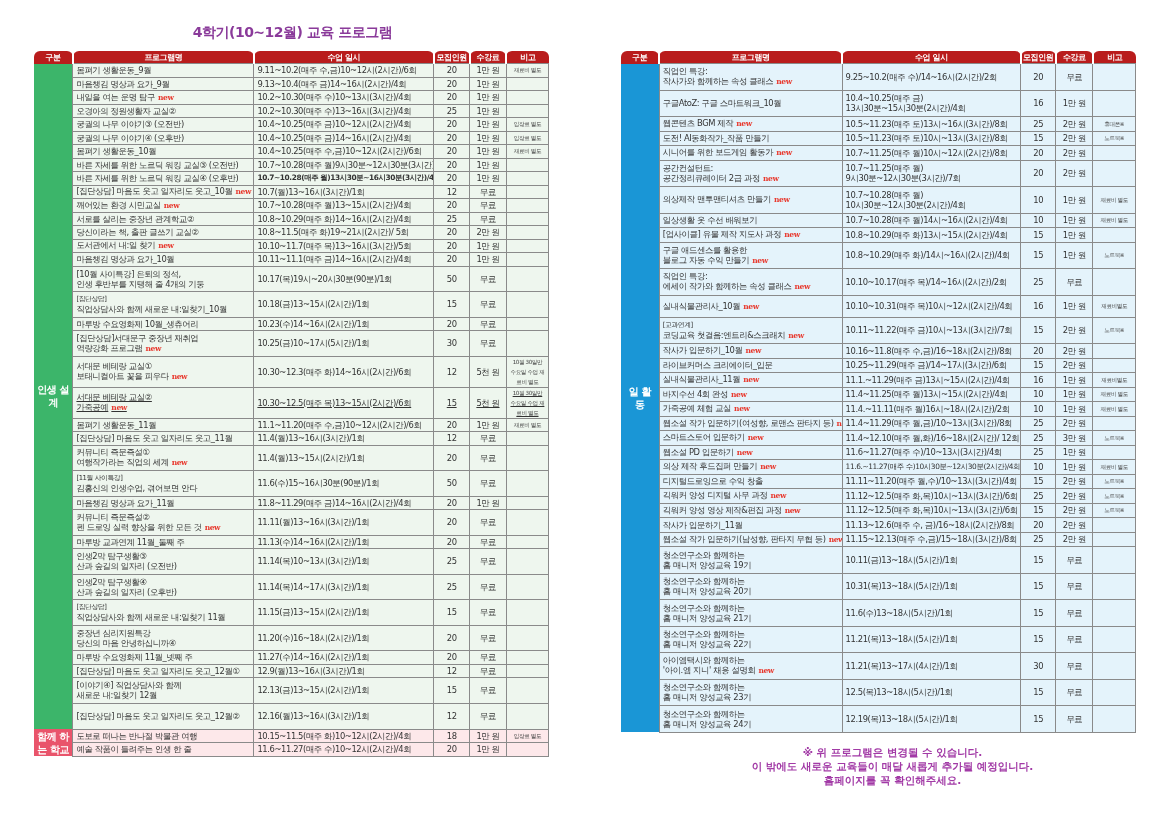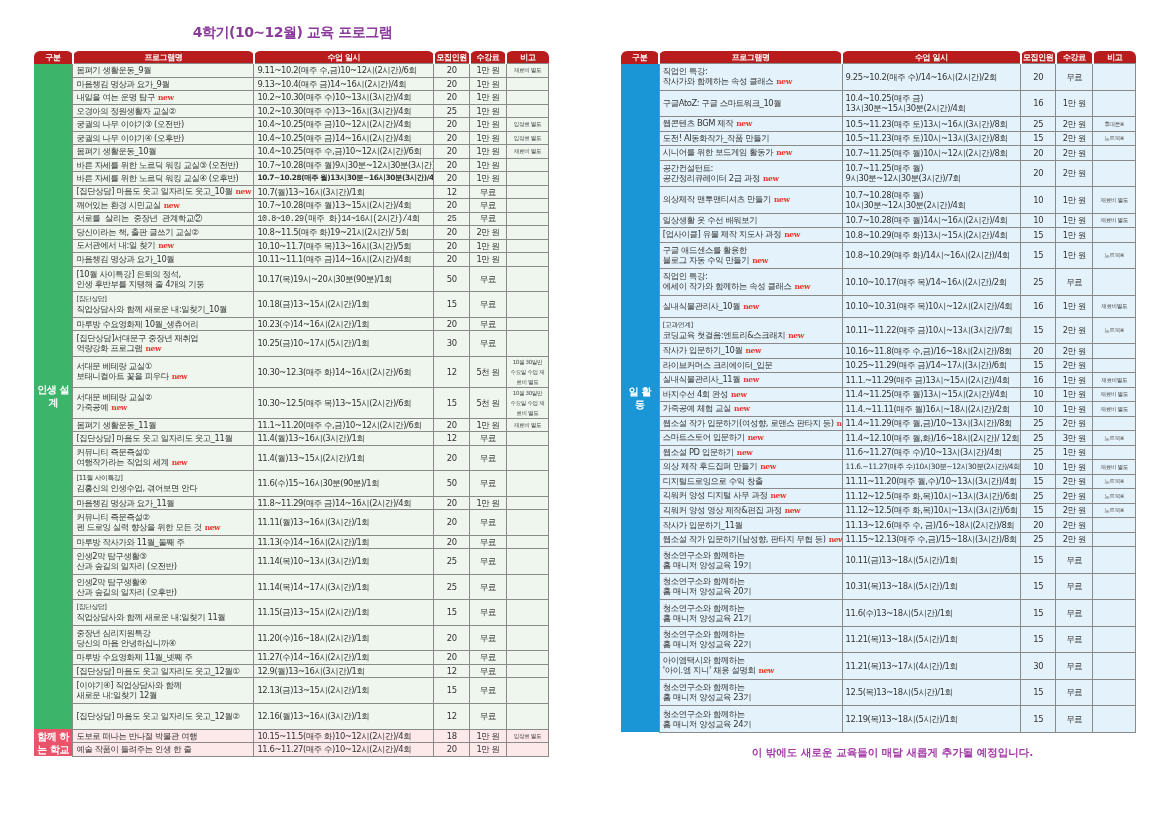--- a/index.html
+++ b/index.html
@@ -162,21 +162,21 @@
         <td>
           <div><span>깨어있는 환경 시민교실</span><span class="new">new</span></div>
         </td>
         <td>
           <div>10.7~10.28(매주 월)13~15시(2시간)/4회</div>
         </td>
         <td class="c">20</td>
         <td class="c">무료</td>
         <td class="note"></td>
       </tr>
-      <tr style="height: 13.5px; font-family: Liberation Mono, monospace;">
+      <tr style="height: 13.5px;">
         <td>
           <div><span>서로를 살리는 중장년 관계학교②</span></div>
         </td>
         <td>
           <div>10.8~10.29(매주 화)14~16시(2시간)/4회</div>
         </td>
         <td class="c">25</td>
         <td class="c">무료</td>
         <td class="note"></td>
       </tr>
@@ -265,21 +265,21 @@
           <div>서대문 베테랑 교실①</div>
           <div><span>보태니컬아트 꽃을 피우다</span><span class="new">new</span></div>
         </td>
         <td>
           <div>10.30~12.3(매주 화)14~16시(2시간)/6회</div>
         </td>
         <td class="c">12</td>
         <td class="c">5천 원</td>
         <td class="note">10월 30일만 수요일 수업 재료비 별도</td>
       </tr>
-      <tr style="height: 25.5px;">
+      <tr style="height: 25.5px; text-decoration: underline;">
         <td>
           <div>서대문 베테랑 교실②</div>
           <div><span>가죽공예</span><span class="new">new</span></div>
         </td>
         <td>
           <div>10.30~12.5(매주 목)13~15시(2시간)/6회</div>
         </td>
         <td class="c">15</td>
         <td class="c">5천 원</td>
         <td class="note">10월 30일만 수요일 수업 재료비 별도</td>
@@ -348,21 +348,21 @@
         </td>
         <td>
           <div>11.11(월)13~16시(3시간)/1회</div>
         </td>
         <td class="c">20</td>
         <td class="c">무료</td>
         <td class="note"></td>
       </tr>
       <tr style="height: 13.5px;">
         <td>
-          <div><span>마루방 작사가와 11월_둘째 주</span></div>
+          <div><span>마루방 교과연계 11월_둘째 주</span></div>
         </td>
         <td>
           <div>11.13(수)14~16시(2시간)/1회</div>
         </td>
         <td class="c">20</td>
         <td class="c">무료</td>
         <td class="note"></td>
       </tr>
       <tr style="height: 25.5px;">
         <td>
@@ -890,14 +890,16 @@
           <div>12.19(목)13~18시(5시간)/1회</div>
         </td>
         <td class="c">15</td>
         <td class="c">무료</td>
         <td class="note"></td>
       </tr>
     </tbody>
 </table>
 
 <div class="footer">
+  <div>※ 위 프로그램은 변경될 수 있습니다.</div>
   <div>이 밖에도 새로운 교육들이 매달 새롭게 추가될 예정입니다.</div>
+  <div>홈페이지를 꼭 확인해주세요.</div>
 </div>
 
 </body></html>

